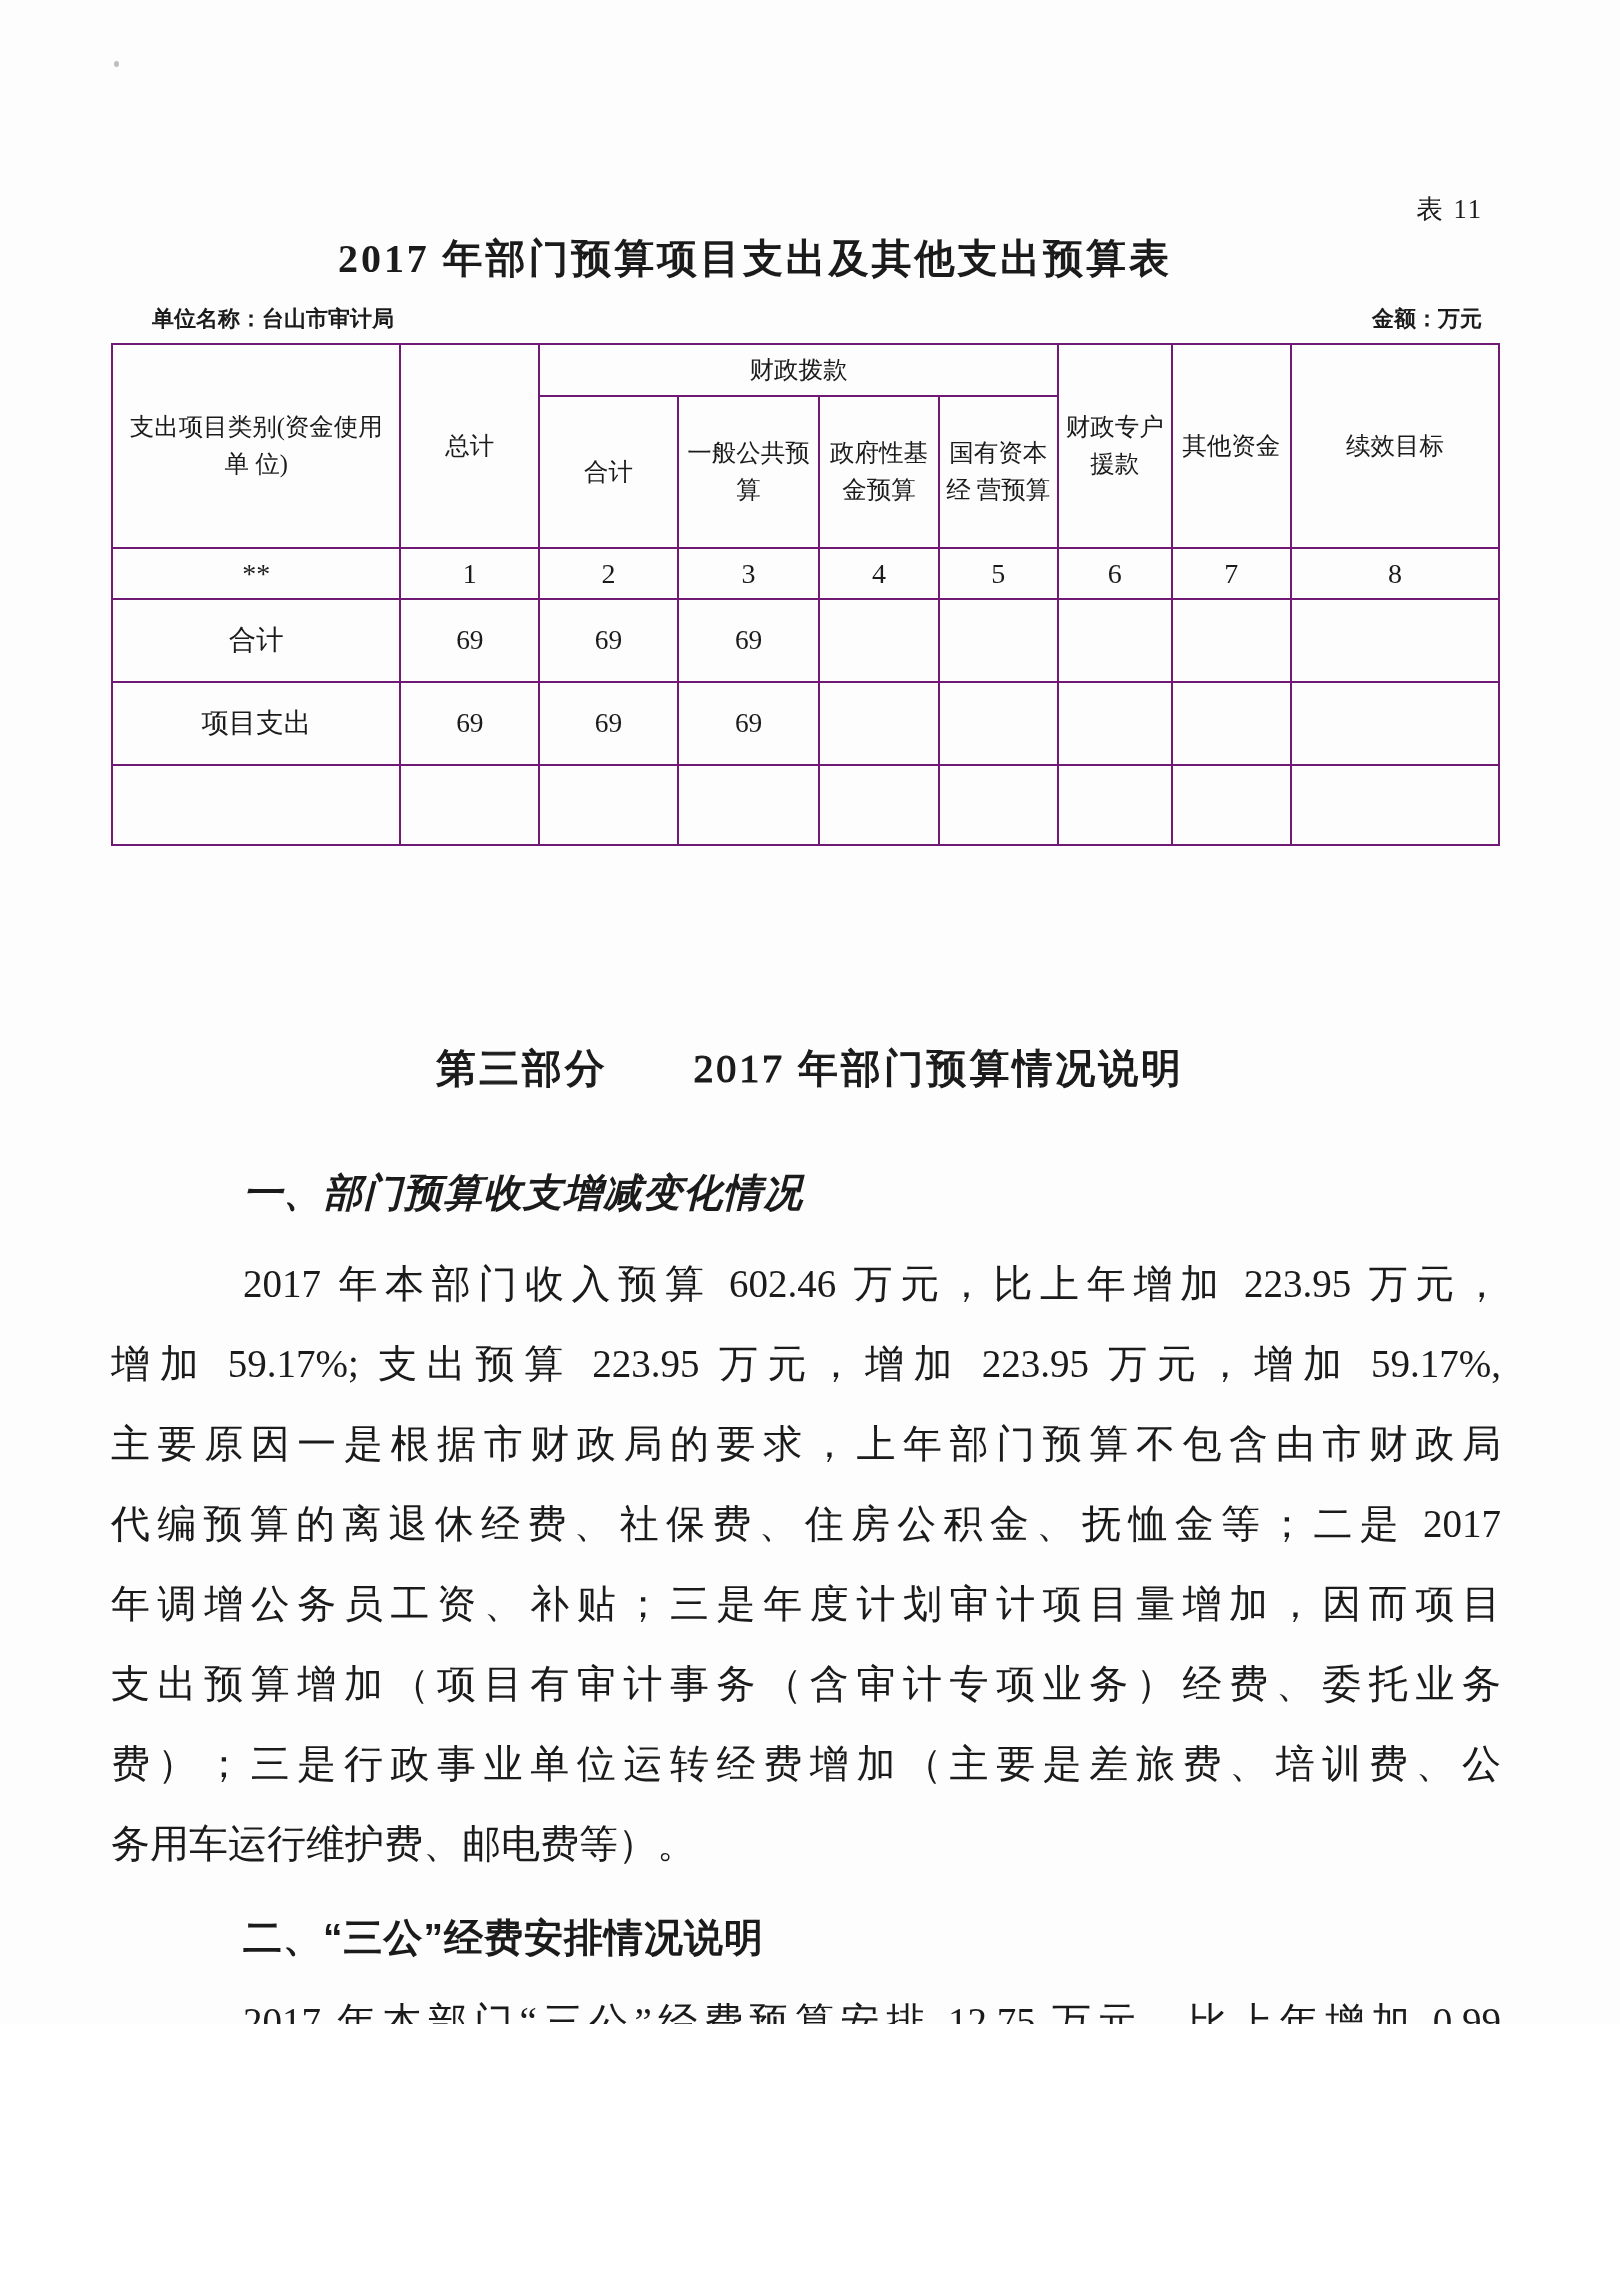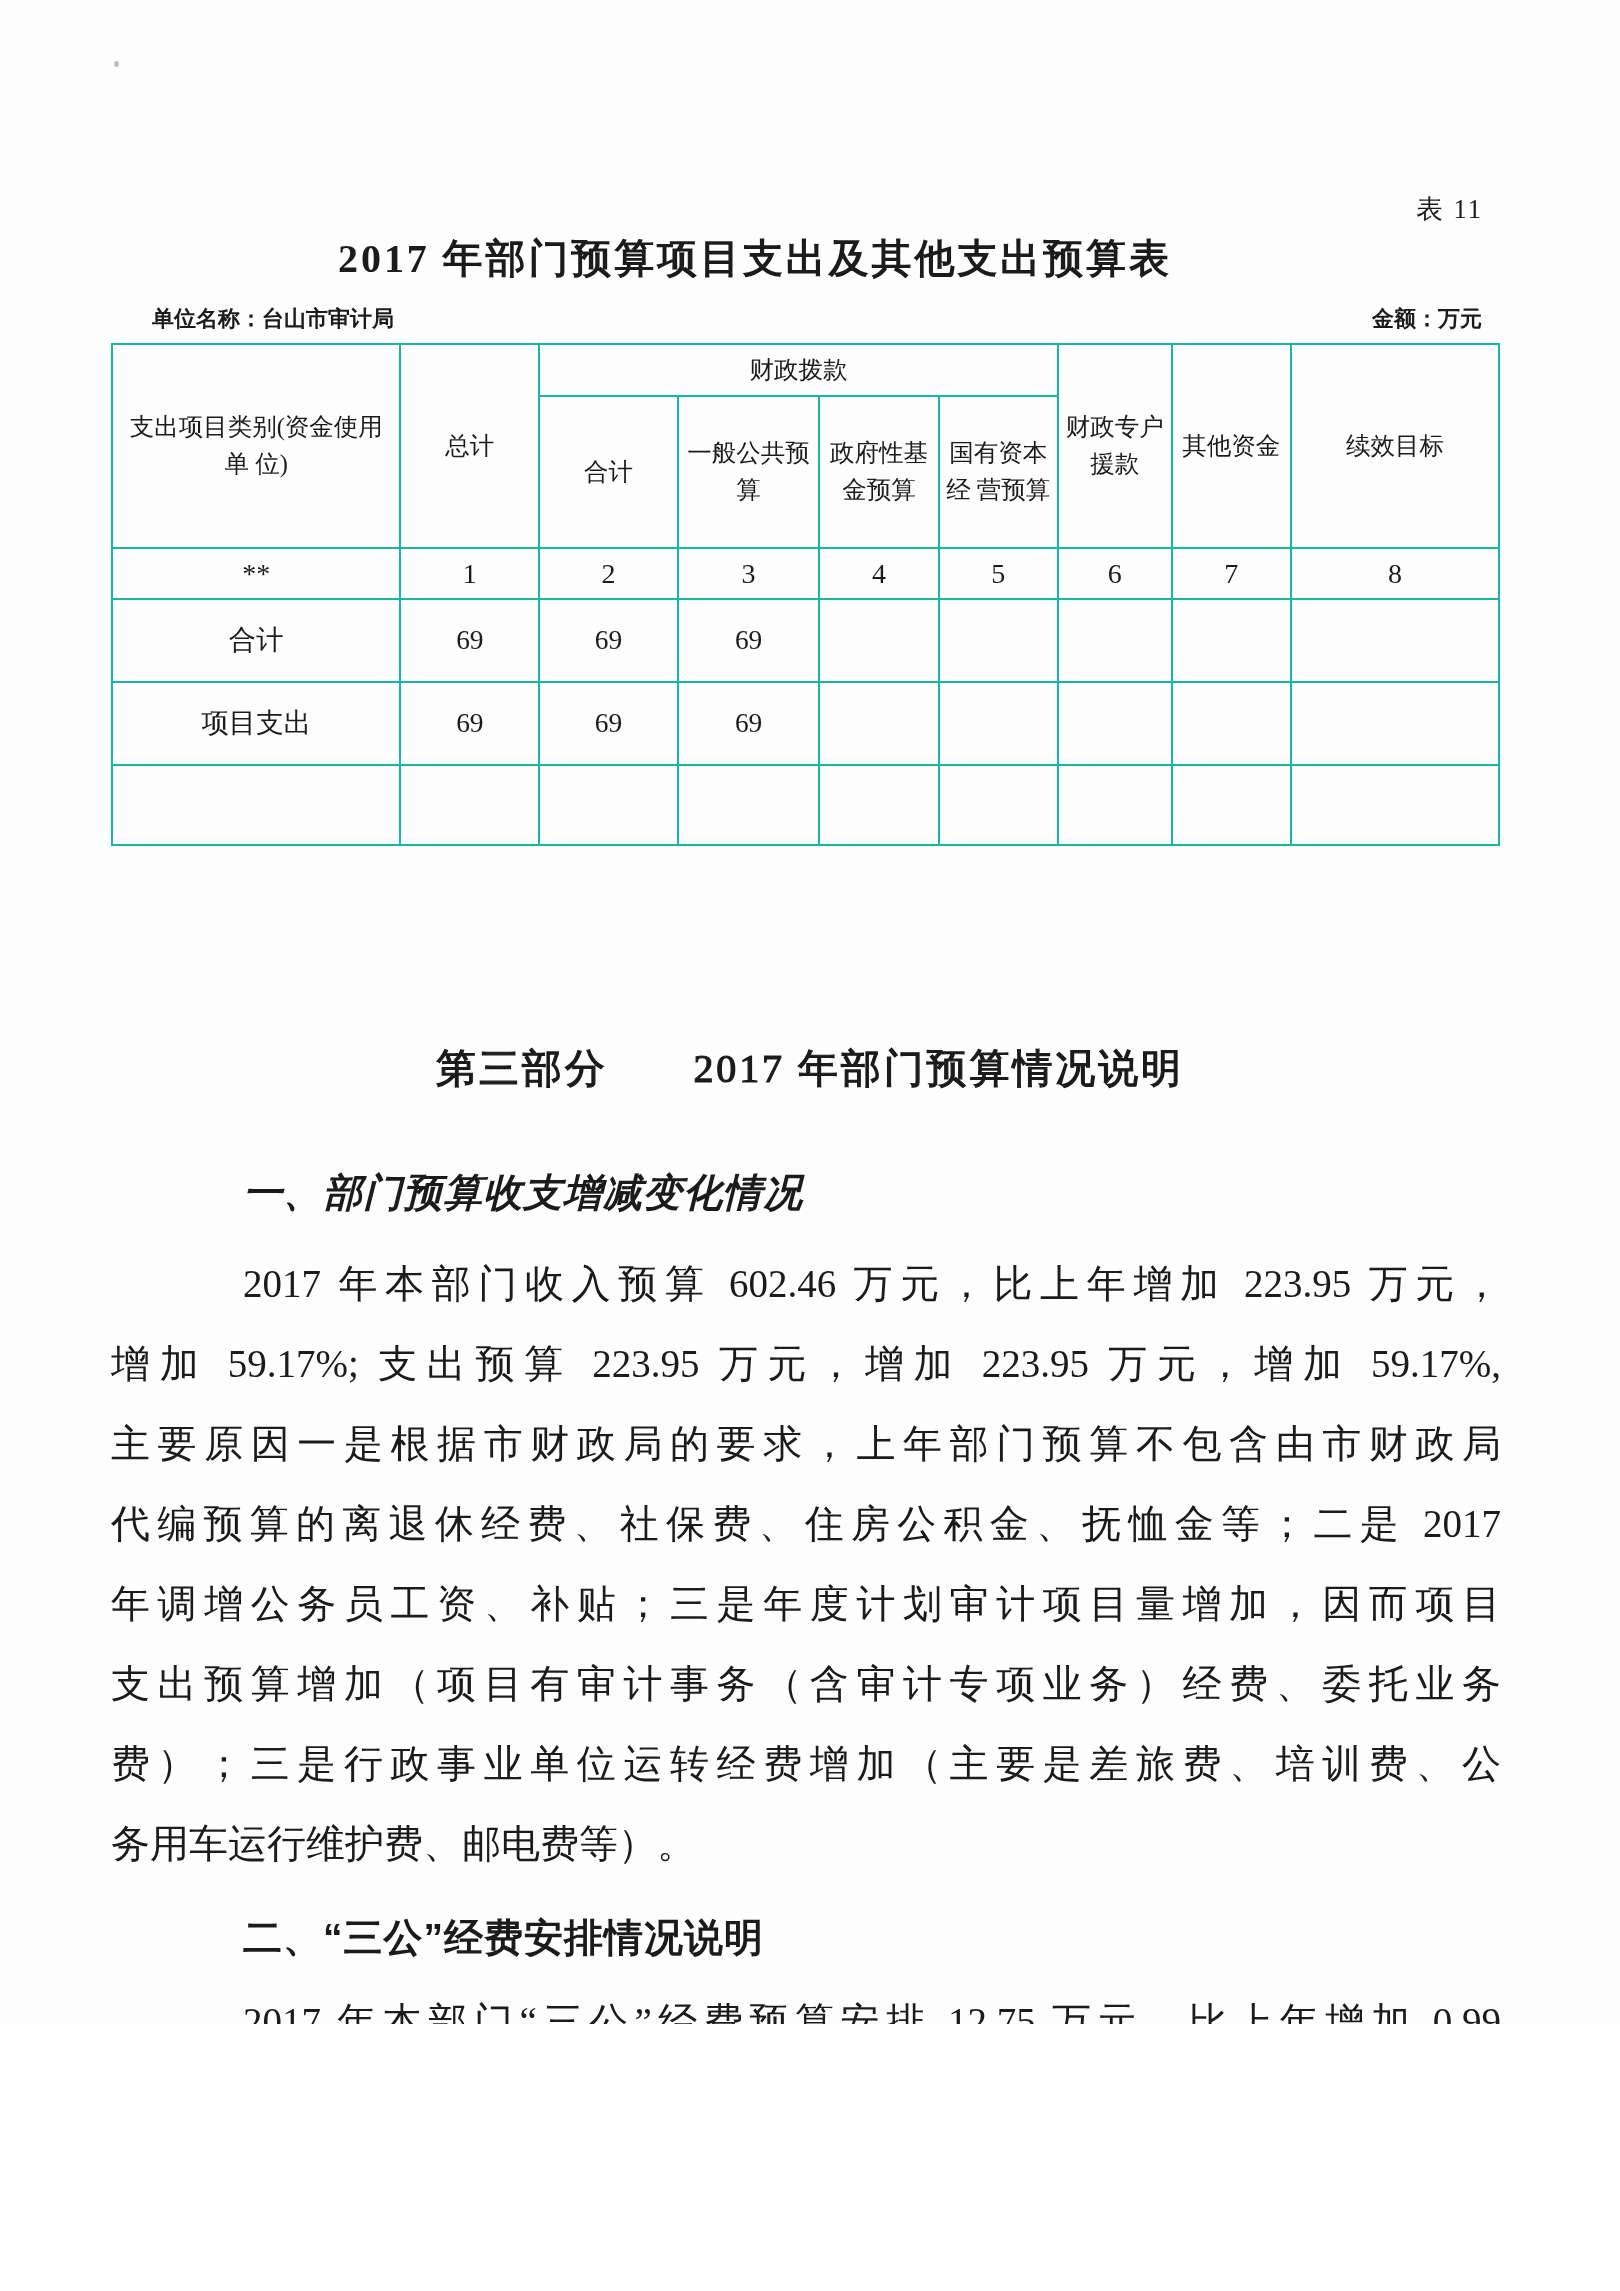--- a/index.html
+++ b/index.html
@@ -24,21 +24,21 @@
     display:flex;justify-content:space-between;align-items:flex-end;
     font-family:"Liberation Sans", sans-serif;
     font-size:22px;font-weight:bold;margin-left:40px;
   }
   table.budget{
     position:absolute;top:343px;left:111px;
     width:1389px;border-collapse:collapse;table-layout:fixed;
     border:2.9px solid #2b2b2b;
   }
   table.budget td{
-    border:2px solid #14b8a6;
+    border:2px solid #701a75;
     text-align:center;vertical-align:middle;
     padding:2px 3.9px;
     font-size:24.5px;line-height:1.5;
     font-family:"Liberation Serif", serif;
     word-break:break-all;
   }
   tr.r-top{height:52px;}
   tr.r-sub{height:152px;}
   tr.r-code{height:51px;}
   tr.r-code td{font-size:28px;border-bottom-width:2.9px;border-top-width:2.9px;}

